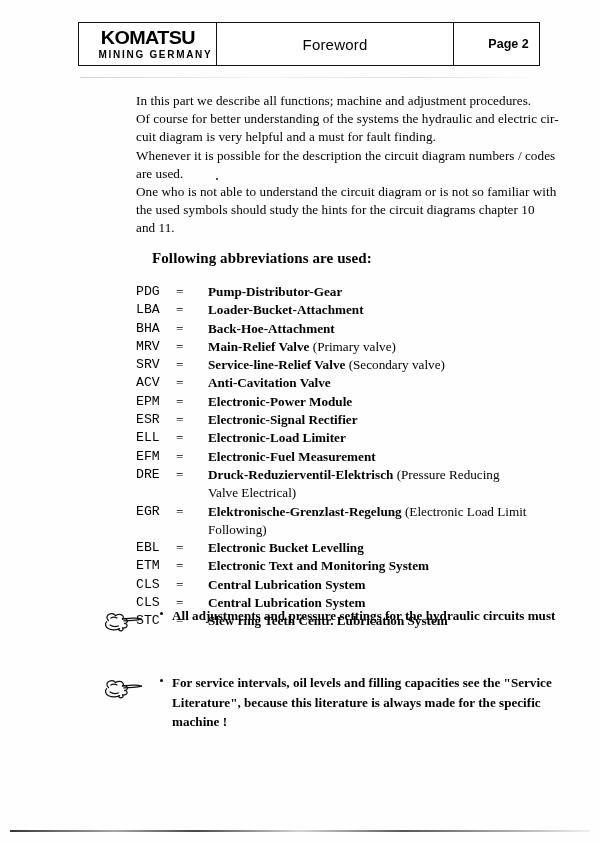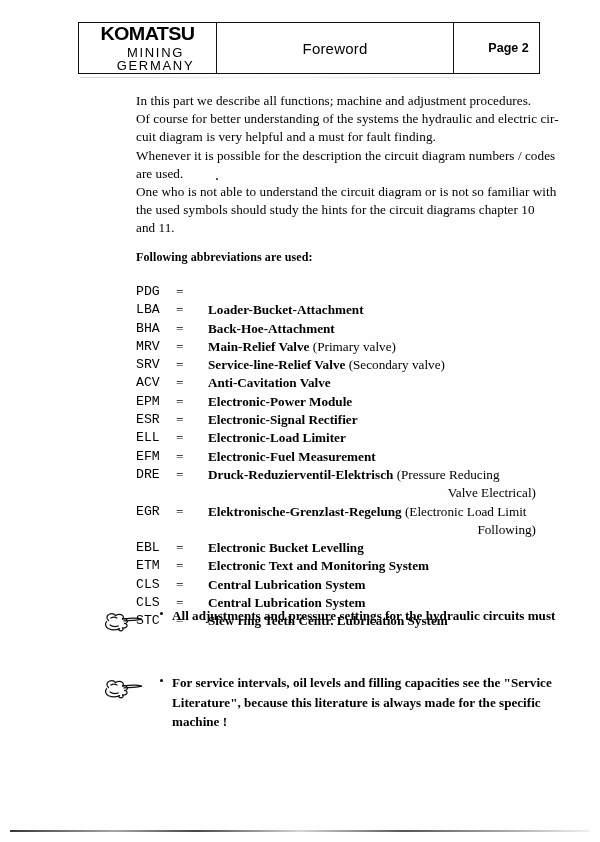--- a/index.html
+++ b/index.html
@@ -13,43 +13,43 @@
   #page {
     position:relative;
     width:600px; height:842px;
     background:#fefefe;
   }
 
   
   .hdr {
     position:absolute;
     left:78px; top:22px;
-    width:462px; height:52px;
+    width:462px; height:44px;
     border:1.6px solid #111;
     display:flex;
     background:#fff;
   }
   .hdr-cell { display:flex; align-items:center; justify-content:center; height:100%; }
   .hdr-logo { width:138px; border-right:1.6px solid #111; flex:0 0 138px; }
   .hdr-title { flex:1 1 auto; border-right:1.6px solid #111; }
   .hdr-page { width:85px; flex:0 0 85px; }
 
   .logo-wrap { text-align:center; line-height:1; }
   .logo-main {
     font-family:"Liberation Sans", sans-serif;
     font-weight:bold;
     font-size:19px;
     letter-spacing:-0.6px;
     transform:scaleX(1.04);
     color:#000;
   }
   .logo-sub {
     font-family:"Liberation Sans", sans-serif;
-    font-weight:normal;
-    font-size:13px;
+    font-weight:bold;
+    font-size:10px;
     letter-spacing:1.7px;
     margin-top:3px;
     color:#000;
     margin-left:16px;
   }
   .hdr-title-text {
     font-family:"Liberation Sans", sans-serif;
     font-size:15px;
     font-weight:500;
     letter-spacing:0.2px;
@@ -79,22 +79,22 @@
     position:absolute;
     left:216px; top:178px;
     width:2.4px; height:2.4px;
     background:#1a1a1a;
     border-radius:50%;
   }
 
   
   .abbr-head {
     position:absolute;
-    left:136px; top:250px;
-    font-size:12px;
+    left:152px; top:250px;
+    font-size:15px;
     font-weight:bold;
     letter-spacing:0.1px;
   }
   .abbr-list {
     position:absolute;
     left:136px; top:283px;
     width:400px;
   }
   .abbr-row {
     display:flex;
@@ -102,21 +102,20 @@
     font-size:13.2px;
   }
   .abbr-key { width:40px; flex:0 0 40px;font-family:Liberation Mono, monospace; }
   .abbr-eq  { width:32px; flex:0 0 32px; }
   .abbr-val { flex:1 1 auto; }
   .abbr-val b { font-weight:bold; }
   .abbr-cont {
     padding-left:72px;
     line-height:18.3px;
     font-size:13.2px;
-    text-align:right;
   }
 
   
   .note { position:absolute; width:420px; }
   .note-1 { left:100px; top:606px; }
   .note-2 { left:100px; top:673px; }
 
   .manicule {
     position:absolute;
     left:0; top:3px;
@@ -200,20 +199,21 @@
     </div>
   </div>
   <div class="artifact-dot"></div>
 
   <div class="abbr-head">Following abbreviations are used:</div>
 
   <div class="abbr-list" id="abbr-list">
       <div class="abbr-row">
         <span class="abbr-key">PDG</span>
         <span class="abbr-eq">=</span>
+        <span class="abbr-val"><b>Pump-Distributor-Gear</b></span>
       </div>
       <div class="abbr-row">
         <span class="abbr-key">LBA</span>
         <span class="abbr-eq">=</span>
         <span class="abbr-val"><b>Loader-Bucket-Attachment</b></span>
       </div>
       <div class="abbr-row">
         <span class="abbr-key">BHA</span>
         <span class="abbr-eq">=</span>
         <span class="abbr-val"><b>Back-Hoe-Attachment</b></span>

